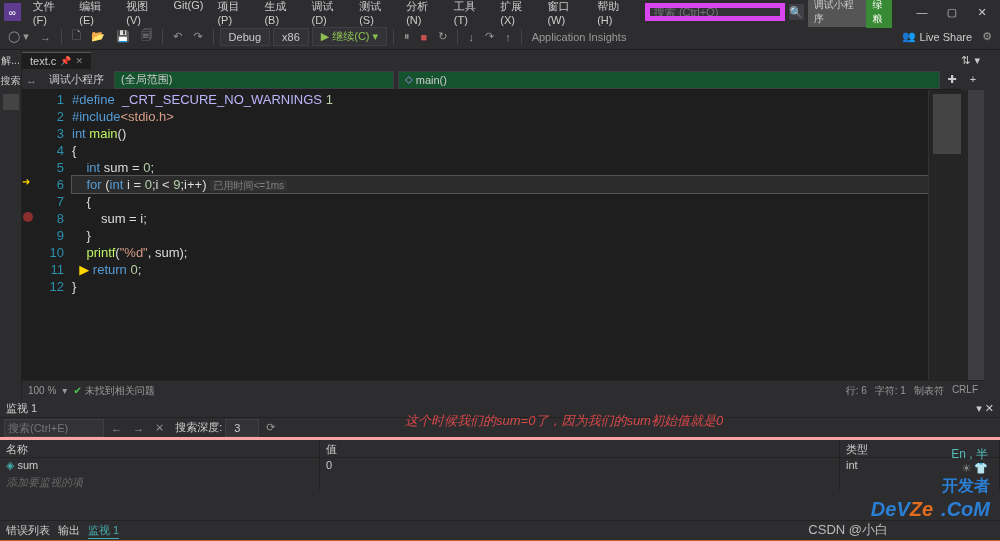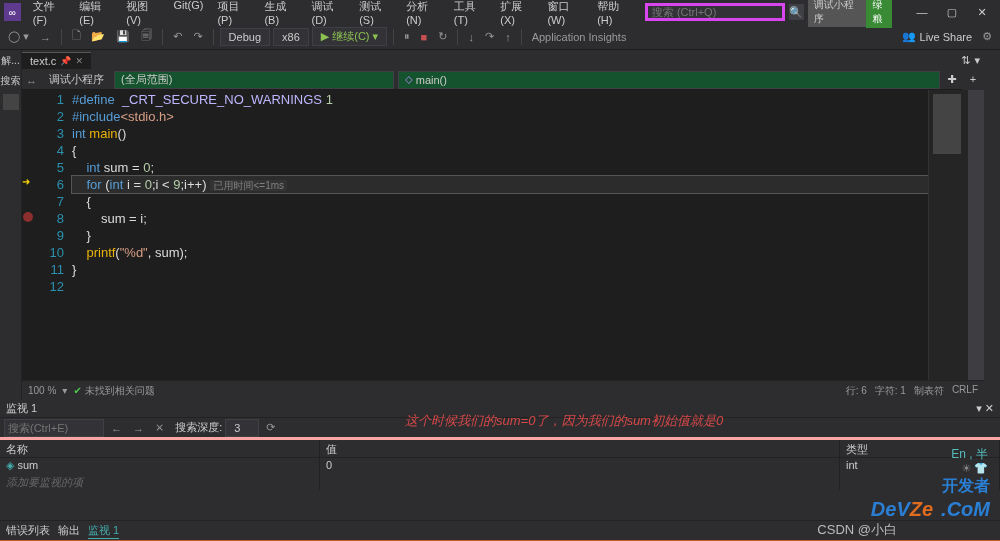--- a/index.html
+++ b/index.html
@@ -1,21 +1,21 @@
 <!DOCTYPE html>
 <html><head>
 <meta charset="utf-8">
 <style>
 * { margin: 0; padding: 0; box-sizing: border-box; font-family: "Microsoft YaHei", Consolas, sans-serif; }
 body { width: 1000px; height: 541px; background: #2d2d30; color: #ccc; font-size: 11px; overflow: hidden; position: relative; }
 .titlebar { height: 24px; background: #2d2d30; display: flex; align-items: center; padding: 0 4px; }
 .vs-logo { width: 18px; height: 18px; background: #5e3b8f; margin-right: 6px; display:flex;align-items:center;justify-content:center;color:#fff;font-size:10px;}
 .menu { display: flex; gap: 2px; }
 .menu-item { padding: 2px 6px; cursor: pointer; }
-.search-box { margin-left: 8px; background: #333337; border: 3px solid #d946ef; width: 140px; height: 18px; padding: 0 4px; color: #999; font-size: 11px; }
+.search-box { margin-left: 8px; background: #333337; border: 5px solid #d946ef; width: 140px; height: 18px; padding: 0 4px; color: #999; font-size: 11px; }
 .search-p { margin-left: 4px; width:16px; height:16px; background:#3f3f46; display:flex;align-items:center;justify-content:center; }
 .title-right { margin-left: auto; display: flex; align-items: center; gap: 6px; }
 .badge-green { background: #388a34; color: #fff; padding: 2px 6px; font-size: 10px; }
 .win-btns { display: flex; gap: 2px; margin-left: 10px; }
 .win-btn { width: 28px; height: 20px; display:flex;align-items:center;justify-content:center; color:#ccc; }
 .debug-badge { background:#555; padding:1px 6px; font-size:10px; margin-left:4px;}
 
 .toolbar { height: 26px; background: #2d2d30; border-bottom: 1px solid #1c1c1c; display: flex; align-items: center; padding: 0 4px; gap: 3px; font-size:11px;}
 .tb-btn { padding: 2px 4px; color: #999; }
 .tb-sep { width: 1px; height: 16px; background: #444; margin: 0 3px; }
@@ -47,21 +47,21 @@
 .breakpoint { width:10px;height:10px;background:#8b2e2e;border-radius:50%;position:absolute;left:1px;}
 .arrow-yellow { position:absolute; left:0; color:#ffd700; font-size:10px;}
 .line-numbers { width: 38px; background:#1e1e1e; color:#2b91af; text-align:right; padding-right:8px; font-family:Consolas; font-size:13px; line-height:17px; padding-top:1px;}
 .line-numbers .ln { height:17px;}
 .code { flex:1; font-family:Consolas; font-size:13px; line-height:17px; padding-top:1px; position:relative;}
 .code-line { height:17px; white-space:pre; }
 .kw { color:#569cd6;}
 .str { color:#d69d85;}
 .mac { color:#beb7ff;}
 .num { color:#b5cea8;}
-.fn { color:#eab308;}
+.fn { color:#bef264;}
 .txt { color:#dcdcdc;}
 .current-line { background: rgba(80,80,80,0.3); outline:1px solid #555;}
 .step-mark { color:#ffd700;}
 .elapsed { color:#808080; font-size:10px; background:#333; padding:0 3px; margin-left:4px;}
 
 .minimap { width:40px; background:#252526; border-left:1px solid #333; position:relative;}
 .mm-block { position:absolute; background:#444; }
 
 .status-line { height:20px; background:#2d2d30; border-top:1px solid #222; display:flex; align-items:center; padding:0 6px; font-size:10px; color:#999;}
 .status-line .right { margin-left:auto; display:flex; gap:8px;}
@@ -89,21 +89,21 @@
 
 .output-tabs { height:20px; background:#2d2d30; border-top:1px solid #222; display:flex; align-items:center; padding:0 6px; gap:8px; font-size:11px;}
 .out-tab { color:#ccc;}
 .out-tab.active { color:#4aa; border-bottom:1px solid #4aa;}
 
 .statusbar { height:20px; background:#c15d2d; color:#fff; display:flex; align-items:center; padding:0 6px; font-size:11px;}
 
 .watermark-logo { position:absolute; right:10px; bottom:20px; font-size:20px; font-weight:bold; font-style:italic; pointer-events:none;}
 .wm-dev{color:#2a7fd4;margin-left:32px;} .wm-ze{color:#e06c1f;} .wm-com{color:#2a7fd4;margin-left:8px;}
 .watermark-cn { position:absolute; right:10px; bottom:44px; color:#2a7fd4; font-size:16px; font-weight:bold;}
-.csdn { position:absolute; right:103px; bottom:2px; color:#bbb; font-size:13px;}
+.csdn { position:absolute; right:112px; bottom:2px; color:#bbb; font-size:13px;}
 .ime { position:absolute; right:12px; top:446px; color:#5bb; font-size:12px;}
 .ime-icons{ position:absolute; right:12px; top:462px; color:#888; font-size:11px;}
 </style>
 </head>
 <body>
 
 <div class="titlebar">
   <div class="vs-logo">∞</div>
   <div class="menu">
     <div class="menu-item">文件(F)</div>
@@ -218,20 +218,21 @@
           <div class="code-line"><span class="kw">#define</span>  <span class="mac">_CRT_SECURE_NO_WARNINGS</span> <span class="num">1</span></div>
           <div class="code-line"><span class="kw">#include</span><span class="str">&lt;stdio.h&gt;</span></div>
           <div class="code-line"><span class="kw">int</span> <span class="fn">main</span><span class="txt">()</span></div>
           <div class="code-line"><span class="txt">{</span></div>
           <div class="code-line">    <span class="kw">int</span> <span class="txt">sum = </span><span class="num">0</span><span class="txt">;</span></div>
           <div class="code-line current-line">    <span class="kw">for</span> <span class="txt">(</span><span class="kw">int</span> <span class="txt">i = </span><span class="num">0</span><span class="txt">;i &lt; </span><span class="num">9</span><span class="txt">;i++)</span><span class="elapsed">已用时间&lt;=1ms</span></div>
           <div class="code-line">    <span class="txt">{</span></div>
           <div class="code-line">        <span class="txt">sum = i;</span></div>
           <div class="code-line">    <span class="txt">}</span></div>
           <div class="code-line">    <span class="fn">printf</span><span class="txt">(</span><span class="str">"%d"</span><span class="txt">, sum);</span></div>
+          <div class="code-line">  <span class="step-mark">▶</span> <span class="kw">return</span> <span class="num">0</span><span class="txt">;</span></div>
           <div class="code-line"><span class="txt">}</span></div>
         </div>
       <div class="minimap">
         <div class="mm-block" style="top:4px;left:4px;width:28px;height:60px;"></div>
       </div>
       <div style="width:16px;background:#3e3e42;"></div>
     </div>
 
     <div class="status-line">
       <span>100 %</span>

